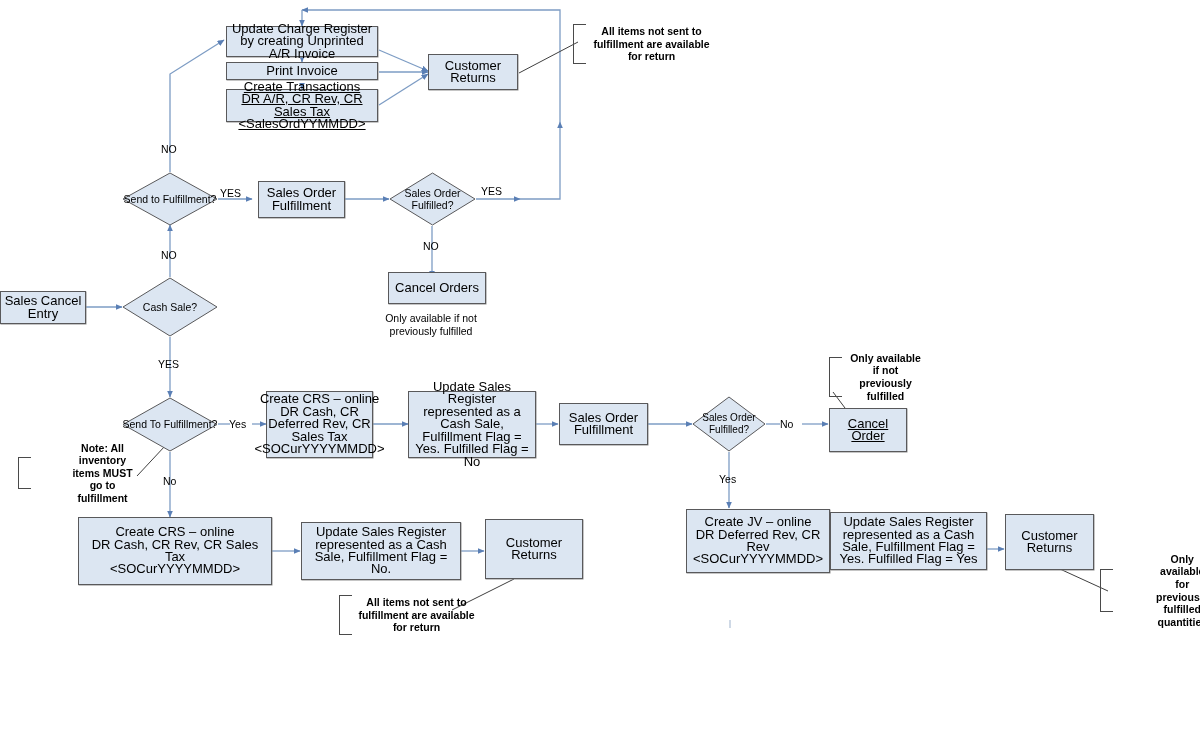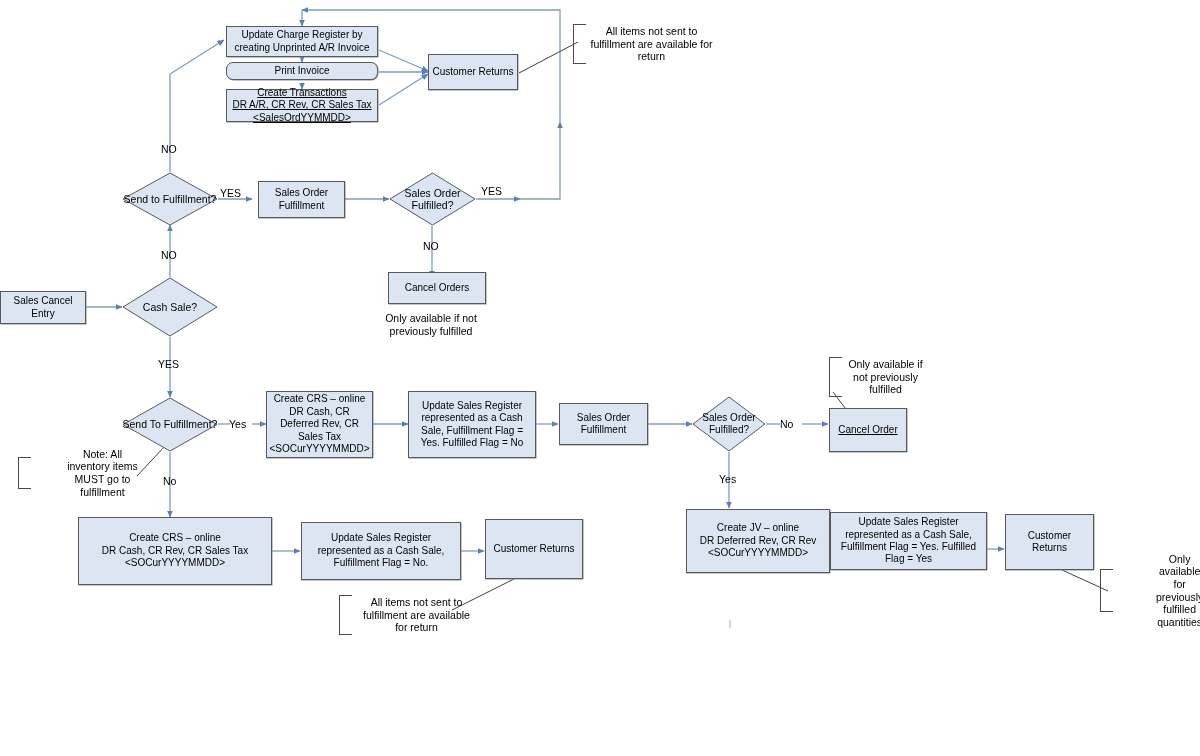--- a/index.html
+++ b/index.html
@@ -23,21 +23,21 @@
   .node{
     position:absolute;
     box-sizing:border-box;
     background:#dce6f2;
     border:1px solid #7a7a7a;
     display:flex;
     align-items:center;
     justify-content:center;
     text-align:center;
     color:#000000;
-    font-size:10px;
+    font-size:13px;
     line-height:12.4px;
     padding:2px 3px;
     z-index:3;
   }
   .node.strong{ border:1px solid #59595b; box-shadow:0.5px 0.5px 0 #8c8c8c; }
   .diamond{
     position:absolute;
     z-index:3;
   }
   .diamond svg{ position:absolute; left:0; top:0; }
@@ -85,20 +85,21 @@
     border-bottom:1px solid #4a4a4a;
     flex:0 0 12px;
   }
   .callout .ctext{
     font-size:10.5px;
     line-height:12.6px;
     color:#000;
     text-align:center;
     padding:1px 2px 1px 4px;
     white-space:pre-line;
+    font-weight:bold;
   }
 </style>
 </head>
 <body>
 
 <div id="canvas">
 
   <svg id="wires" viewBox="0 0 1200 756">
     <defs>
       <marker id="ah" markerWidth="8" markerHeight="8" refX="6.4" refY="3" orient="auto" markerUnits="userSpaceOnUse">
@@ -170,21 +171,21 @@
       <path d="M848,412 L833,392"></path>
     </g>
 
     <rect x="729" y="620" width="2" height="8" fill="#cfd9e6" stroke="none"></rect>
   </svg>
 
   <div class="node strong" style="left:226px; top:26px; width:152px; height:31px;">
     <span>Update Charge Register by creating Unprinted A/R Invoice</span>
   </div>
 
-  <div class="node strong" style="left:226px; top:62px; width:152px; height:18px;border-radius:7px;">
+  <div class="node strong" style="left:226px; top:62px; width:152px; height:18px;">
     <span>Print Invoice</span>
   </div>
 
   <div class="node strong" style="left:226px; top:89px; width:152px; height:33px; white-space:pre-line;text-decoration:underline;">
     <span>Create Transactions
 DR A/R, CR Rev, CR Sales Tax
 &lt;SalesOrdYYMMDD&gt;</span>
   </div>
 
   <div class="node strong" style="left:428px; top:54px; width:90px; height:36px;">

